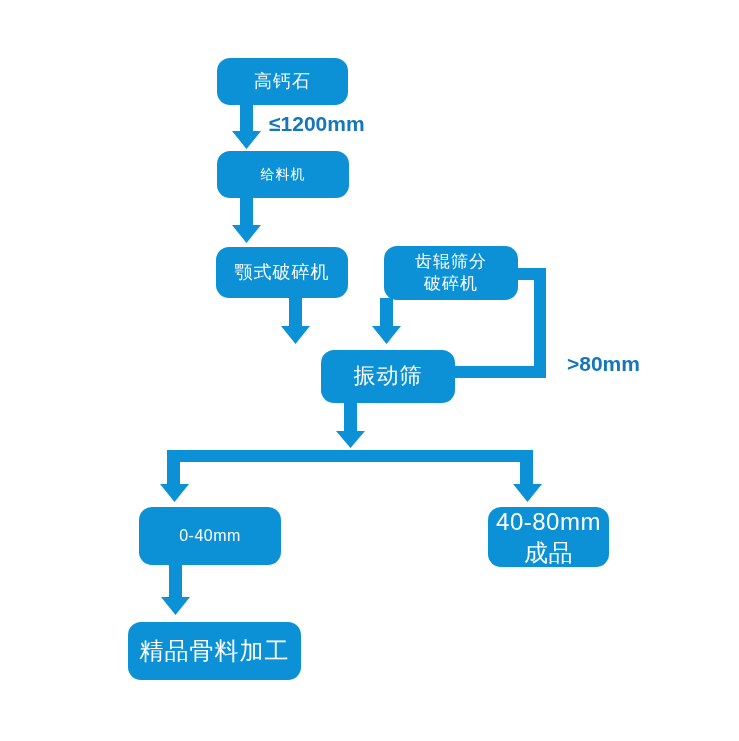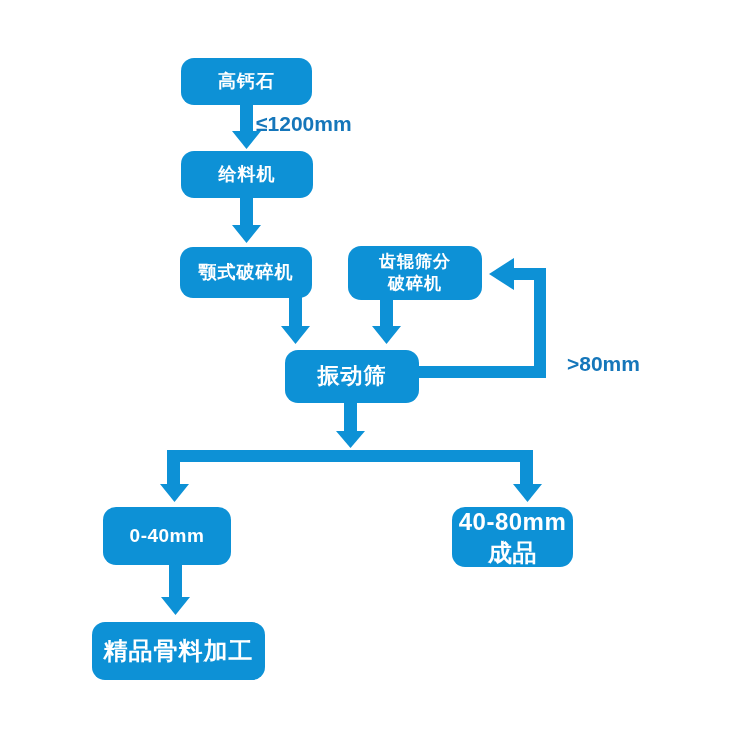--- a/index.html
+++ b/index.html
@@ -20,41 +20,42 @@
   .arrow-layer{position:absolute;left:0;top:0;width:739px;height:741px;}
   .arrow-layer .stem,.arrow-layer .head,.arrow-layer .bar{fill:var(--arrow);}
   .arrow-layer .loop-line{fill:none;stroke:var(--arrow);stroke-width:12;}
   .node{
     position:absolute;
     background:var(--node-fill);
     color:var(--node-text);
     border-radius:13px;
     display:flex;align-items:center;justify-content:center;
     text-align:center;
-    font-weight:bold;
+    font-weight:normal;
     white-space:pre-line;
     letter-spacing:1px;
     line-height:1.3;
+    margin-left:36px;
   }
   .node-source{left:181px;top:58px;width:131px;height:47px;font-size:18px;}
-  .node-feeder{left:181px;top:151px;width:132px;height:47px;font-size:18px;}
+  .node-feeder{left:181px;top:151px;width:132px;height:47px;font-size:14px;}
   .node-jaw{left:180px;top:247px;width:132px;height:51px;font-size:18px;}
   .node-roller{left:348px;top:246px;width:134px;height:54px;font-size:17px;}
   .node-vib{left:285px;top:350px;width:134px;height:53px;font-size:22px;}
-  .node-040{left:103px;top:507px;width:128px;height:58px;font-size:19px;letter-spacing:0.5px;}
+  .node-040{left:103px;top:507px;width:142px;height:58px;font-size:16px;letter-spacing:0.5px;}
   .node-4080{left:452px;top:507px;width:121px;height:60px;font-size:24px;letter-spacing:0.5px;}
   .node-fine{left:92px;top:622px;width:173px;height:58px;font-size:24px;}
   .edge-label{
     position:absolute;
     color:var(--edge-label);
     font-weight:bold;
     font-size:21px;
     white-space:nowrap;
   }
-  .label-feed{left:256px;top:112px;}
+  .label-feed{left:269px;top:112px;}
   .label-oversize{left:567px;top:310px;margin-top:42px;}
 </style>
 </head>
 <body>
 
 <div class="stage">
 
   <svg class="arrow-layer" viewBox="0 0 739 741" xmlns="http://www.w3.org/2000/svg">
 
     <g>

